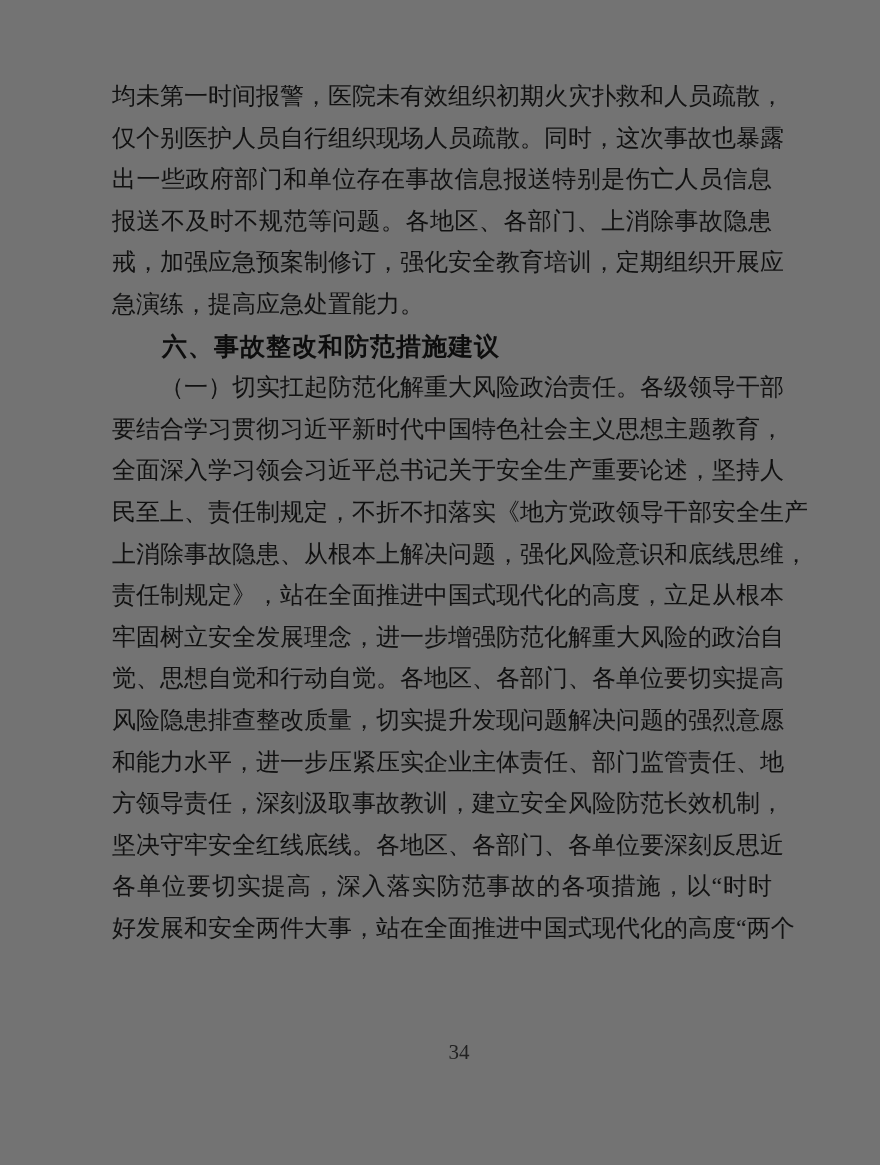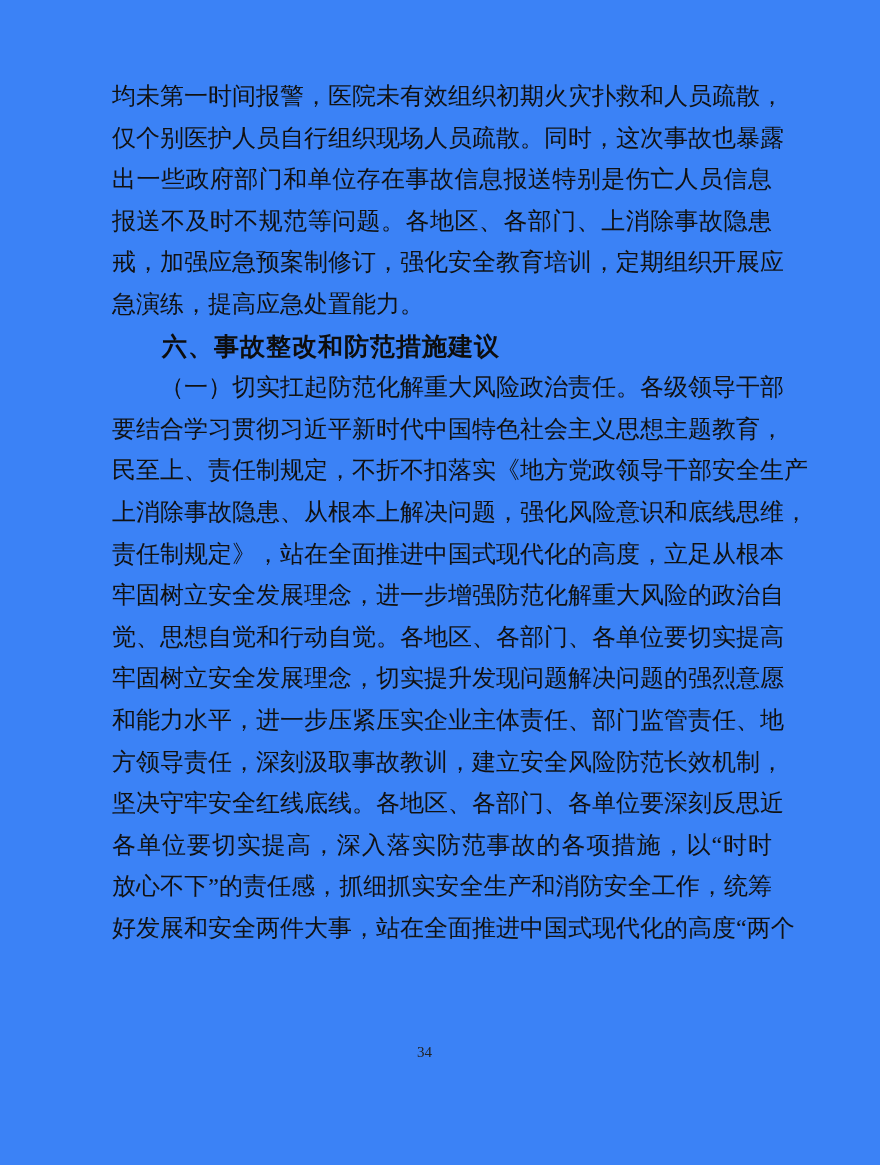--- a/index.html
+++ b/index.html
@@ -4,21 +4,21 @@
 <style>
   html, body {
     margin: 0;
     padding: 0;
     background: #ffffff;
   }
   .page {
     position: relative;
     width: 880px;
     height: 1165px;
-    background: #3b82f6;
+    background: #737373;
     overflow: hidden;
     color: #111111;
     font-family: "Liberation Serif", "DejaVu Serif", serif;
   }
   .text-block {
     position: absolute;
     left: 112px;
     top: 76px;
     width: 660px;
   }
@@ -45,26 +45,26 @@
     font-family: "Liberation Sans", "DejaVu Sans", sans-serif;
     text-indent: 2em;
     text-align: right;
     text-align-last: left;
     letter-spacing: 1px;
     color: #0d0d0d;
   }
   .page-number {
     position: absolute;
     top: 1038px;
-    left: 417px;
+    left: 429px;
     width: 60px;
     height: 28px;
     line-height: 28px;
-    text-align: left;
-    font-size: 15px;
+    text-align: center;
+    font-size: 21px;
     color: #222222;
   }
 </style>
 </head>
 <body>
 
 <div class="page">
   <div class="text-block">
 
     <div>
@@ -74,30 +74,30 @@
       <div class="line">报送不及时不规范等问题。各地区、各部门、上消除事故隐患</div>
       <div class="line">戒，加强应急预案制修订，强化安全教育培训，定期组织开展应</div>
       <div class="line para-end">急演练，提高应急处置能力。</div>
     </div>
 
     <div class="heading">六、事故整改和防范措施建议</div>
 
     <div>
       <div class="line para-first">（一）切实扛起防范化解重大风险政治责任。各级领导干部</div>
       <div class="line">要结合学习贯彻习近平新时代中国特色社会主义思想主题教育，</div>
+      <div class="line">全面深入学习领会习近平总书记关于安全生产重要论述，坚持人</div>
       <div class="line">民至上、责任制规定，不折不扣落实《地方党政领导干部安全生产</div>
       <div class="line">上消除事故隐患、从根本上解决问题，强化风险意识和底线思维，</div>
       <div class="line">责任制规定》，站在全面推进中国式现代化的高度，立足从根本</div>
       <div class="line">牢固树立安全发展理念，进一步增强防范化解重大风险的政治自</div>
       <div class="line">觉、思想自觉和行动自觉。各地区、各部门、各单位要切实提高</div>
-      <div class="line">牢固树立安全发展理念，切实提升发现问题解决问题的强烈意愿</div>
+      <div class="line">风险隐患排查整改质量，切实提升发现问题解决问题的强烈意愿</div>
       <div class="line">和能力水平，进一步压紧压实企业主体责任、部门监管责任、地</div>
       <div class="line">方领导责任，深刻汲取事故教训，建立安全风险防范长效机制，</div>
       <div class="line">坚决守牢安全红线底线。各地区、各部门、各单位要深刻反思近</div>
       <div class="line">各单位要切实提高，深入落实防范事故的各项措施，以“时时</div>
-      <div class="line">放心不下”的责任感，抓细抓实安全生产和消防安全工作，统筹</div>
       <div class="line">好发展和安全两件大事，站在全面推进中国式现代化的高度“两个</div>
     </div>
 
   </div>
 
   <div class="page-number">34</div>
 </div>
 
 </body></html>

